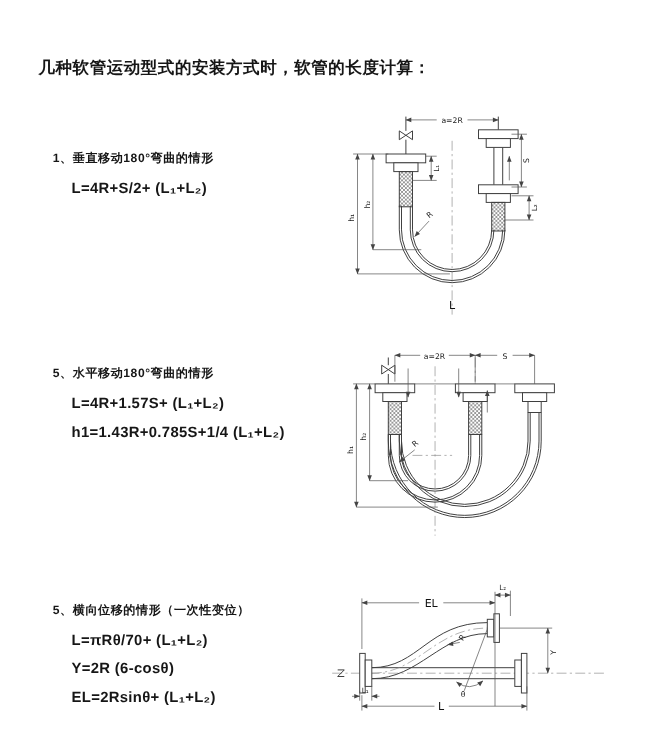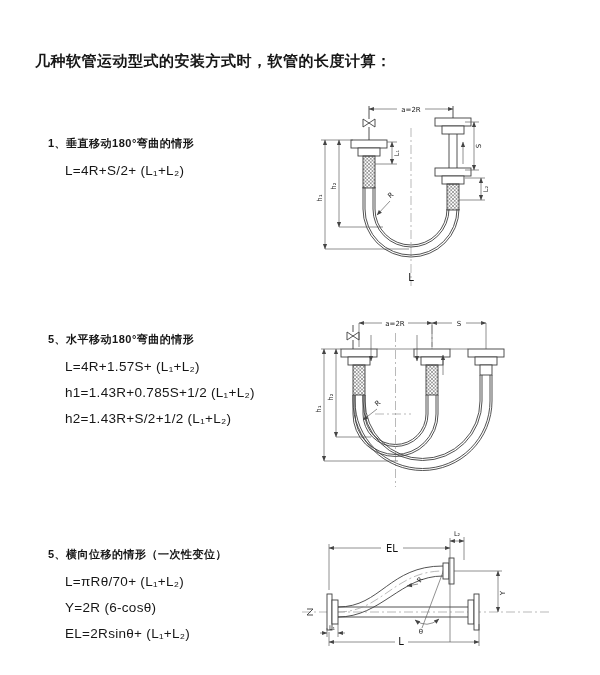--- a/index.html
+++ b/index.html
@@ -2,21 +2,21 @@
 <html><head>
 <meta charset="utf-8">
 <style>
   html,body{margin:0;padding:0;background:#fff;}
   .page{position:relative;width:600px;height:675px;background:#ffffff;overflow:hidden;
         font-family:"Liberation Sans","DejaVu Sans",sans-serif;color:#161616;margin-top:28px;}
   .title{position:absolute;left:35px;top:24px;font-size:15px;font-weight:bold;letter-spacing:0.5px;}
   .sec{position:absolute;left:48px;}
   #sec1{top:108px}#sec2{top:304px}#sec3{top:519px}
   .heading{font-size:11px;font-weight:bold;margin:0 0 12px 0;letter-spacing:0.5px;white-space:nowrap;}
-  .formula{font-size:13.5px;font-weight:normal;margin:0 0 11px 17px;letter-spacing:0.3px;white-space:nowrap;}
+  .formula{font-size:13.5px;font-weight:bold;margin:0 0 11px 17px;letter-spacing:0.3px;white-space:nowrap;}
   .dg{position:absolute;}
   #d1{left:313px;top:66px}#d2{left:313px;top:281px}#d3{left:296px;top:496px}
   svg{display:block}
   svg text{font-family:"DejaVu Sans","Liberation Sans",sans-serif;}
   .ln{stroke:#3f3f3f;stroke-width:0.9;fill:none;}
   .fl{fill:#ffffff;stroke:#3f3f3f;stroke-width:0.9;}
   .hb{stroke:#3f3f3f;stroke-width:0.9;}
   .dimln{stroke:#555;stroke-width:0.65;fill:none;}
   .cl{stroke:#8a8a8a;stroke-width:0.6;fill:none;stroke-dasharray:9 3 2 3;}
   .lbl{font-size:7px;fill:#222;}
@@ -32,22 +32,21 @@
   <div class="title">几种软管运动型式的安装方式时，软管的长度计算：</div>
 
   <div class="sec" id="sec1">
     <div class="heading">1、垂直移动180°弯曲的情形</div>
     <div class="formula">L=4R+S/2+ (L₁+L₂)</div>
   </div>
 
   <div class="sec" id="sec2">
     <div class="heading">5、水平移动180°弯曲的情形</div>
     <div class="formula">L=4R+1.57S+ (L₁+L₂)</div>
-    <div class="formula">h1=1.43R+0.785S+1/2 (L₁+L₂)</div>
-    <div class="formula">h2=1.43R+S/2+1/2 (L₁+L₂)</div>
+    <div class="formula">h1=1.43R+0.785S+1/4 (L₁+L₂)</div>
   </div>
 
   <div class="sec" id="sec3">
     <div class="heading">5、横向位移的情形（一次性变位）</div>
     <div class="formula">L=πRθ/70+ (L₁+L₂)</div>
     <div class="formula">Y=2R (6-cosθ)</div>
     <div class="formula">EL=2Rsinθ+ (L₁+L₂)</div>
   </div>
 
   <svg id="d1" class="dg" width="228" height="197" viewBox="0 0 228 197">

